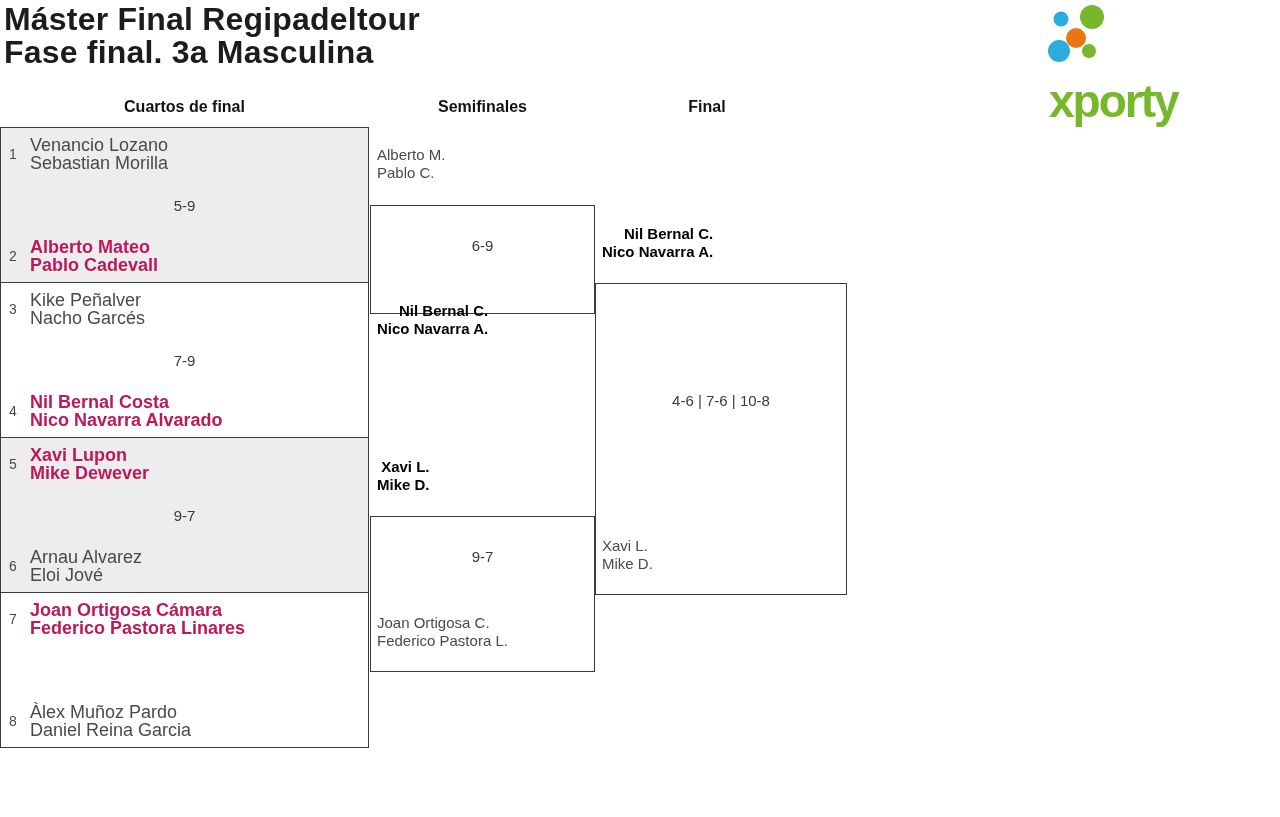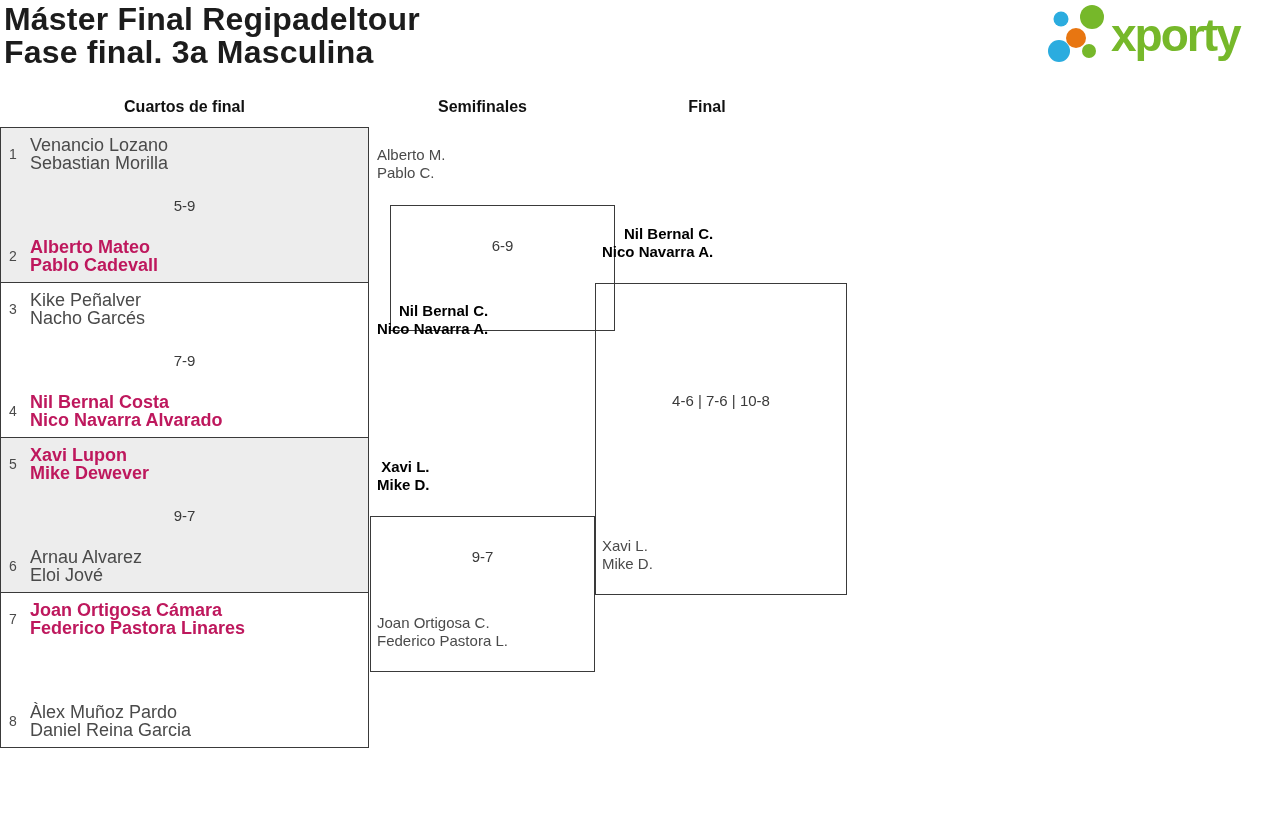--- a/index.html
+++ b/index.html
@@ -14,21 +14,21 @@
 
   
   .title-block { position: absolute; left: 4px; top: 3px; }
   .title-line {
     font-size: 32px; font-weight: 700; color: #1c1c1c;
     line-height: 33px; letter-spacing: 0.2px;
   }
 
   .logo {
     position: absolute; left: 1045px; top: 2px;
-    display: flex; align-items: flex-start;
+    display: flex; align-items: flex-start; flex-direction: column;
   }
   .logo-word {
     font-size: 46px; font-weight: 700; color: #76b82a;
     line-height: 66px; letter-spacing: -2px; margin-left: 4px;
   }
 
   
   .round-header {
     position: absolute; top: 98px;
     text-align: center;
@@ -63,21 +63,21 @@
     position: absolute; left: 0; width: 100%;
     text-align: center;
     font-size: 15px; line-height: 18px; color: #3a3a3a;
   }
 
   .match-box {
     position: absolute;
     border: 1px solid #3a3a3a;
     background: transparent;
   }
-  .sf1-box { left: 390px; top: 205px; width: 225px; height: 126px; }
+  .sf1-box { left: 370px; top: 205px; width: 225px; height: 109px; }
   .sf2-box { left: 370px; top: 516px; width: 225px; height: 156px; }
   .final-box { left: 595px; top: 283px; width: 252px; height: 312px; }
 
   .team-float {
     position: absolute;
     font-size: 15px; line-height: 18px; color: #4a4a4a;
     white-space: nowrap;
   }
   .team-float.winner { font-weight: 700; color: #000000; text-align: right; }
 </style>

